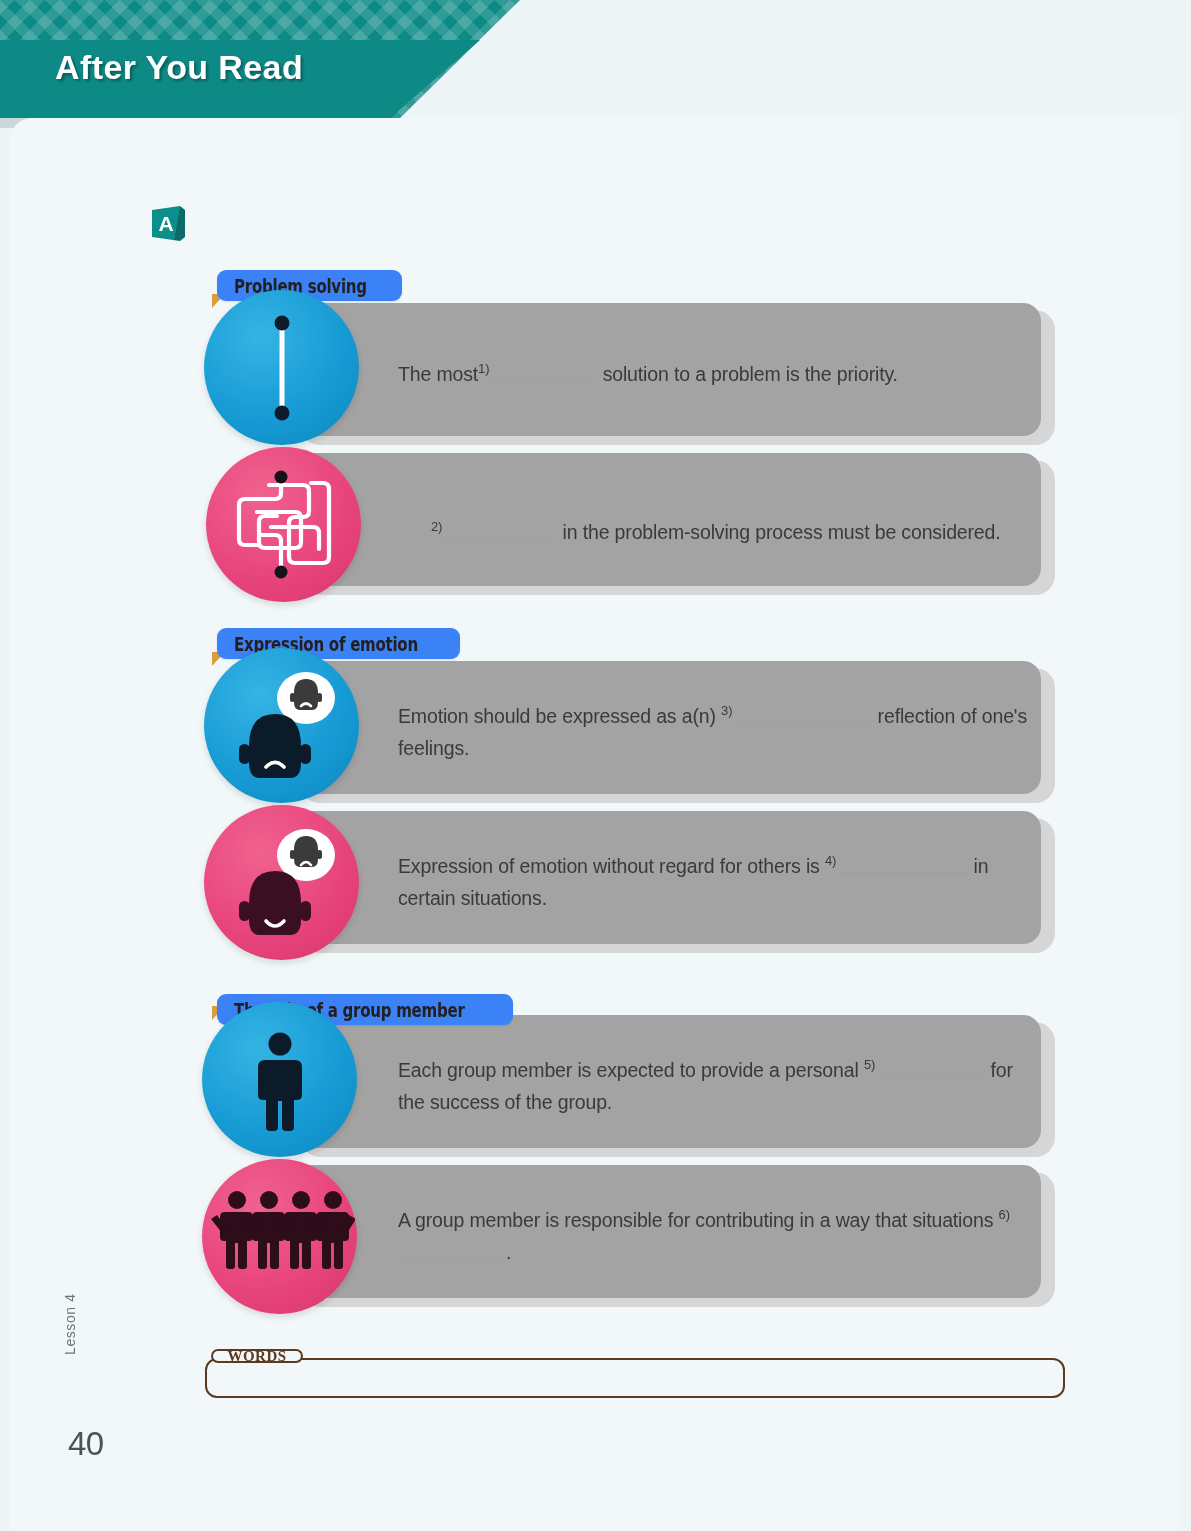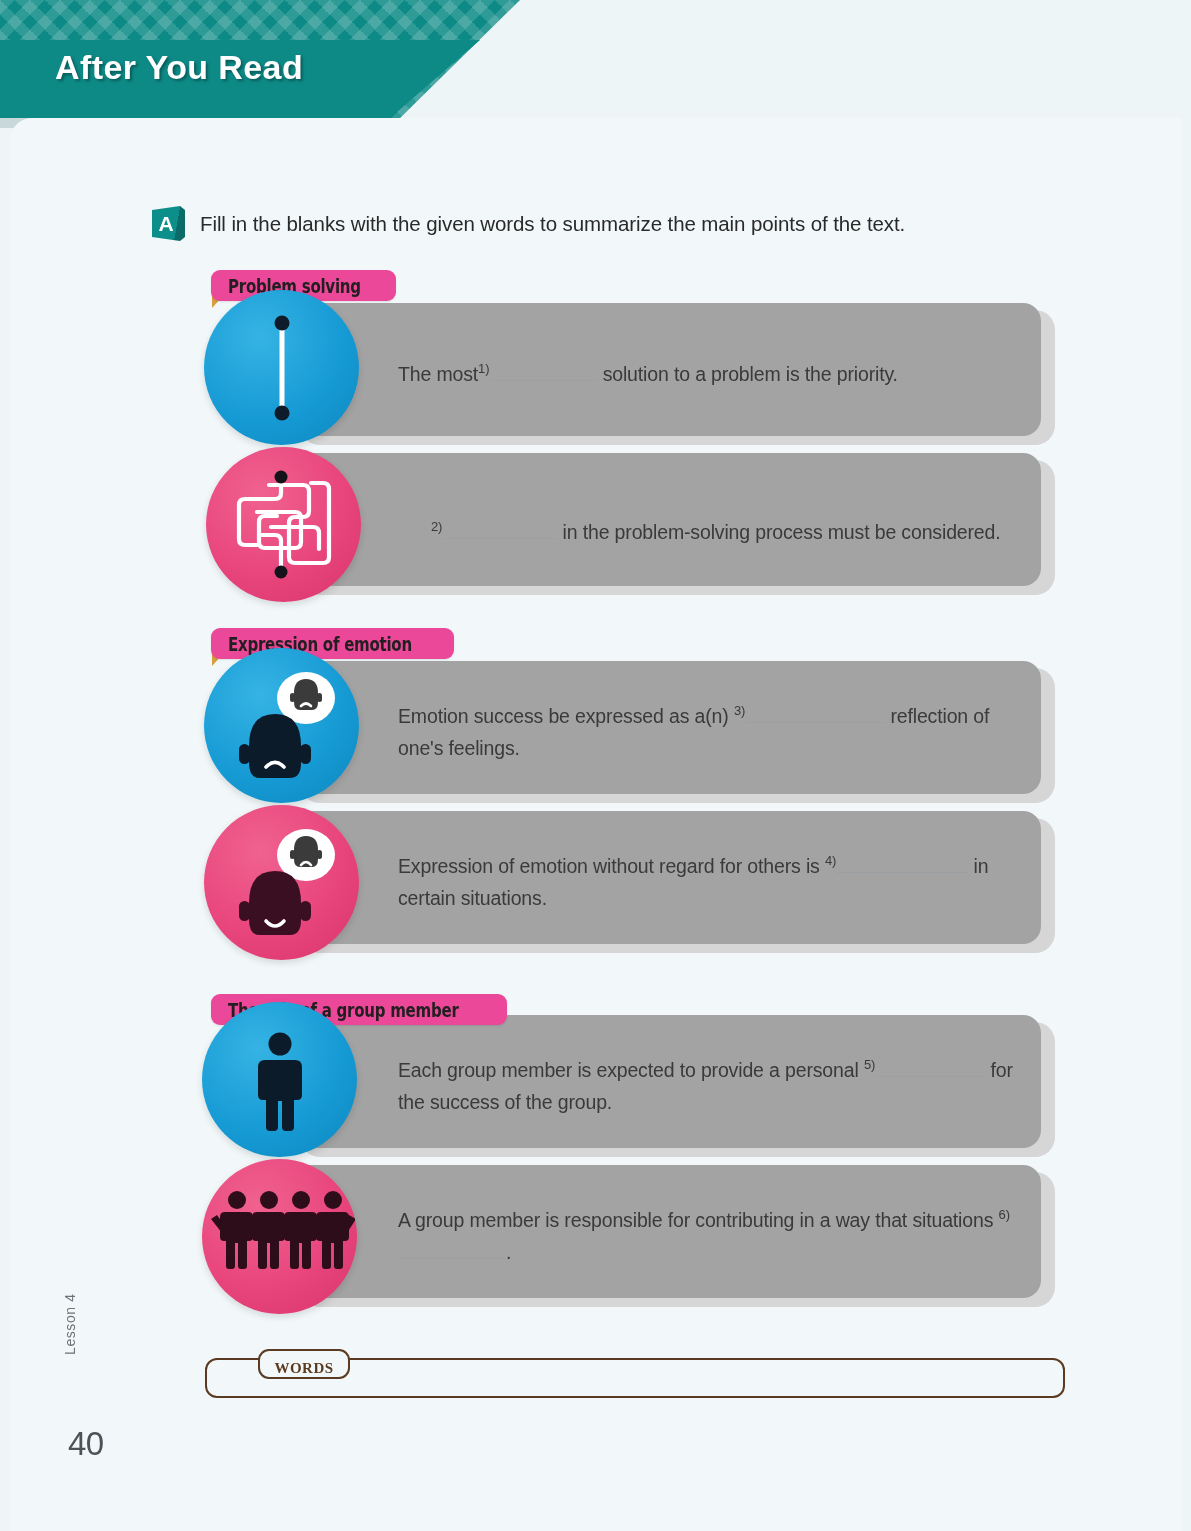--- a/index.html
+++ b/index.html
@@ -107,23 +107,23 @@
     font-size: 21px;
     font-weight: bold;
   }
   .instruction-text {
     font-size: 20.5px;
     color: #2a2a2a;
     letter-spacing: -0.1px;
   }
   .tab-label {
     position: absolute;
-    left: 211px;
+    left: 217px;
     height: 31px;
-    background: #ec4899;
+    background: #3b82f6;
     border-radius: 9px;
     display: flex;
     align-items: center;
     padding: 0 17px;
     z-index: 6;
     box-shadow: 0 1px 2px rgba(0,0,0,0.10);
   }
   .tab-label-text {
     font-size: 19px;
     font-weight: bold;
@@ -207,29 +207,28 @@
     height: 40px;
     border: 2px solid #5a3a20;
     border-radius: 12px;
     box-sizing: border-box;
   }
   .words-tab {
     position: absolute;
     left: 6px;
     top: -9px;
     width: 92px;
-    height: 30px;
+    height: 14px;
     background: #f2f8f9;
     border: 2px solid #5a3a20;
     border-radius: 11px;
     box-sizing: border-box;
     display: flex;
-    align-items: flex-end;
+    align-items: center;
     justify-content: center;
-    margin-left: 47px;
   }
   .words-tab-text {
     font-family: "Liberation Serif", serif;
     font-size: 15px;
     font-weight: bold;
     color: #5a3a20;
     letter-spacing: 0.5px;
   }
   .words-list {
     position: absolute;
@@ -276,21 +275,20 @@
   <div class="banner-shadow"></div>
   <div class="banner-shape"></div>
   <div class="banner-solid-lower"></div>
   <div class="banner-title">After You Read</div>
 </div>
 
 <div class="instruction-row">
   <div class="badge-a">
     <div class="badge-a-letter">A</div>
   </div>
-  <div class="instruction-text">Fill in the blanks with the given words to summarize the main points of the text.</div>
 </div>
 
 <div class="tab-tail" style="top:294px;"></div>
 <div class="tab-label" style="top:270px;">
   <span class="tab-label-text">Problem solving</span>
 </div>
 
 <div class="card-shadow" style="left:300px; top:310px; width:755px; height:135px;"></div>
 <div class="card" style="left:293px; top:303px; width:748px; height:133px;">
   <div class="card-text" style="left:105px; top:50px; width:620px;">
@@ -328,21 +326,21 @@
 </div>
 
 <div class="tab-tail" style="top:652px;"></div>
 <div class="tab-label" style="top:628px;">
   <span class="tab-label-text">Expression of emotion</span>
 </div>
 
 <div class="card-shadow" style="left:300px; top:668px; width:755px; height:135px;"></div>
 <div class="card" style="left:293px; top:661px; width:748px; height:133px;">
   <div class="card-text" style="left:105px; top:34px; width:630px;">
-    <span>Emotion success be expressed as a(n)</span> <span class="sup">3)</span><span class="blank" style="width:140px;"></span>
+    <span>Emotion should be expressed as a(n)</span> <span class="sup">3)</span><span class="blank" style="width:140px;"></span>
     <span>reflection of</span>
     <span>one's feelings.</span>
   </div>
 </div>
 <div class="icon-circle icon-blue" style="left:204px; top:648px;">
   <svg width="150" height="150" viewBox="0 0 150 150" aria-hidden="true">
 
     <ellipse cx="99" cy="47" rx="29" ry="26" fill="#ffffff"></ellipse>
     <circle cx="72" cy="73" r="7" fill="#ffffff"></circle>
     <circle cx="62" cy="83" r="4.5" fill="#ffffff"></circle>

